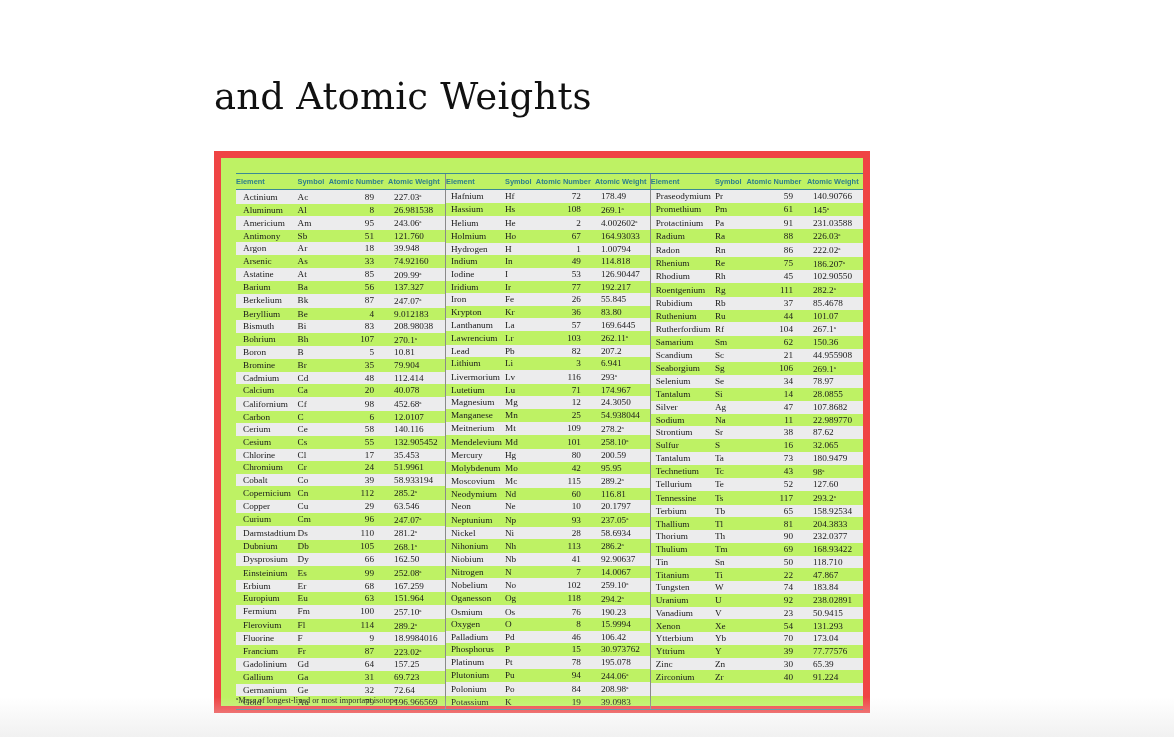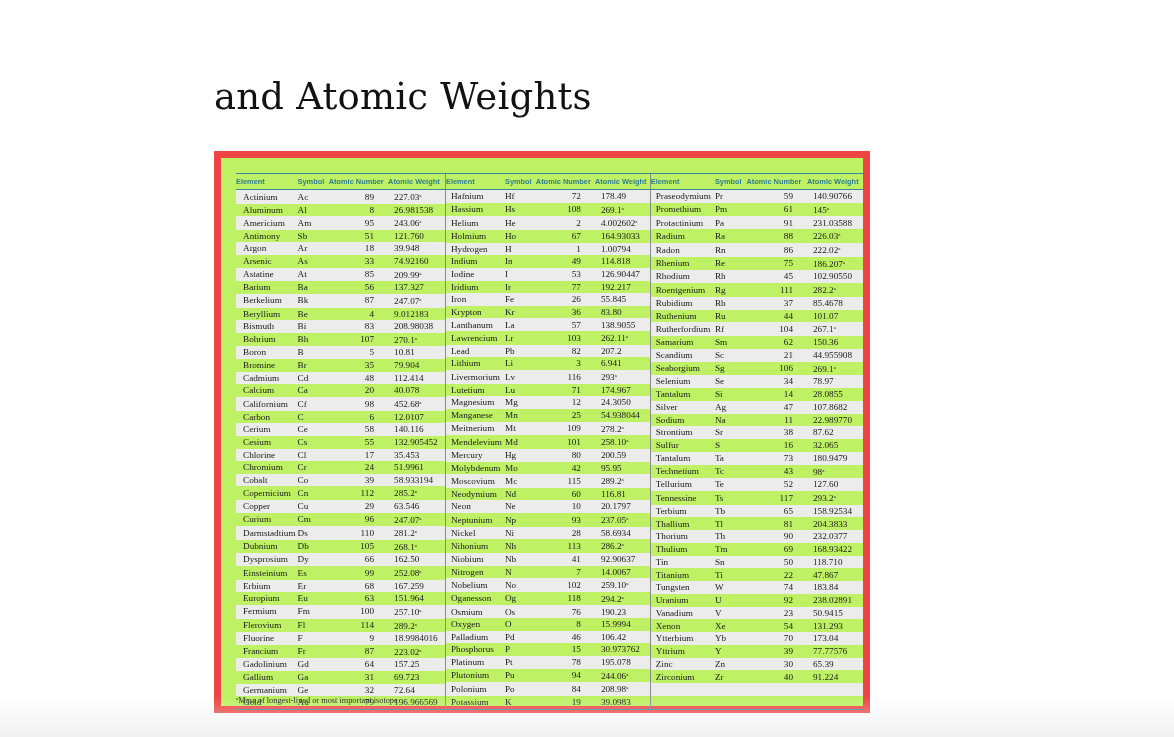--- a/index.html
+++ b/index.html
@@ -407,21 +407,21 @@
           <tr>
             <td class="name"><span>Krypton</span></td>
             <td class="sym"><span>Kr</span></td>
             <td class="num"><span>36</span></td>
             <td class="wt"><span>83.80</span></td>
           </tr>
           <tr>
             <td class="name"><span>Lanthanum</span></td>
             <td class="sym"><span>La</span></td>
             <td class="num"><span>57</span></td>
-            <td class="wt"><span>138.9055</span></td>
+            <td class="wt"><span>169.6445</span></td>
           </tr>
           <tr>
             <td class="name"><span>Lawrencium</span></td>
             <td class="sym"><span>Lr</span></td>
             <td class="num"><span>103</span></td>
             <td class="wt"><span>262.11</span><sup>a</sup></td>
           </tr>
           <tr>
             <td class="name"><span>Lead</span></td>
             <td class="sym"><span>Pb</span></td>

